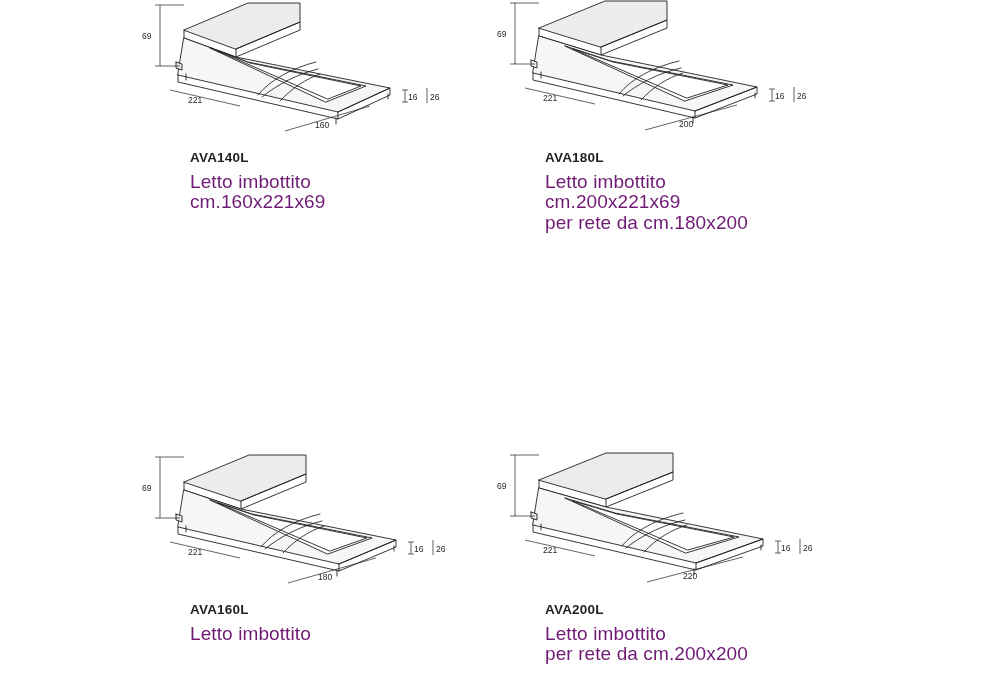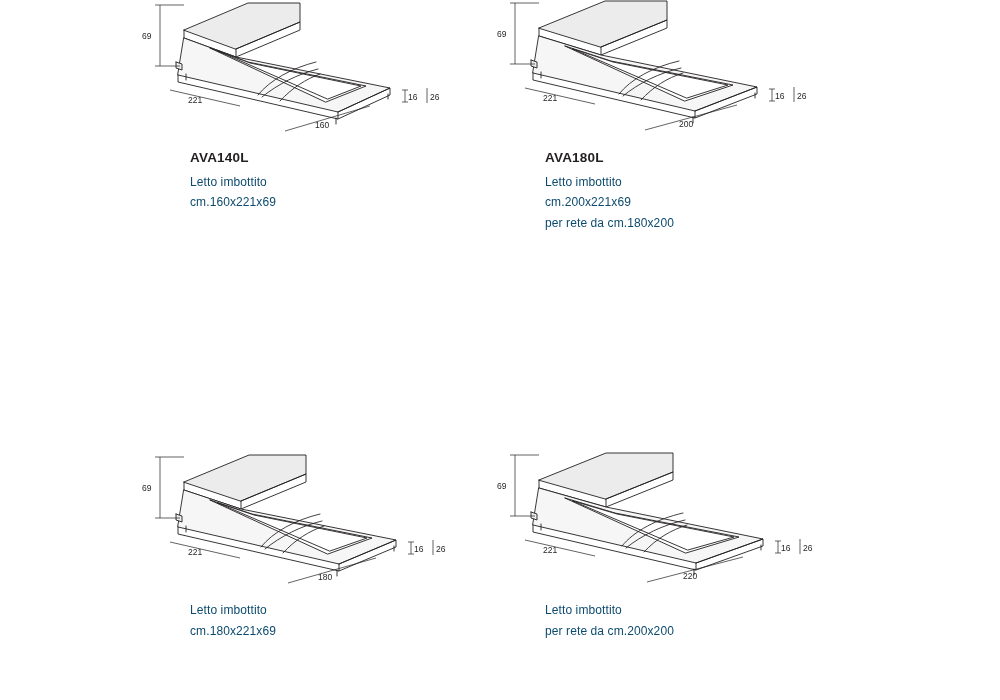--- a/index.html
+++ b/index.html
@@ -43,23 +43,23 @@
     margin-left: 10px;
   }
   .caption .code {
     font-size: 13.5px;
     font-weight: bold;
     letter-spacing: 0.2px;
     color: #231f20;
     margin-bottom: 3px;
   }
   .caption .line {
-    font-size: 12px;
+    font-size: 19px;
     font-weight: normal;
-    color: #0c4a6e;
+    color: #701a75;
     letter-spacing: 0.1px;
   }
   .dimtext {
     font-size: 8.5px;
     fill: #231f20;
     font-family: "Liberation Sans", sans-serif;
   }
 </style>
 </head>
 <body>
@@ -231,22 +231,22 @@
           <line x1="271" y1="90" x2="271" y2="102"></line>
           <line x1="268" y1="90" x2="274" y2="90"></line>
           <line x1="268" y1="102" x2="274" y2="102"></line>
           <line x1="293" y1="88" x2="293" y2="103"></line>
         </g>
         <text class="dimtext" x="274" y="100">16</text>
         <text class="dimtext" x="296" y="100">26</text>
       </svg>
     </div>
     <div class="caption">
+      <div class="code">AVA160L</div>
       <div class="line">Letto imbottito</div>
-      <div class="line">cm.180x221x69</div>
     </div>
   </div>
 
   <div class="product p3">
     <div class="drawing">
       <svg width="330" height="145" viewBox="0 0 330 145">
         <g fill="none" stroke="#231f20" stroke-width="0.9" stroke-linejoin="round" stroke-linecap="round">
           <polygon points="44,28 111,1 178,1 178,20 111,47" fill="#ececec"></polygon>
           <polyline points="44,28 44,36 111,55 111,47"></polyline>
           <polyline points="111,47 178,20 178,28 111,55"></polyline>
@@ -286,18 +286,19 @@
           <line x1="283" y1="89" x2="283" y2="101"></line>
           <line x1="280" y1="89" x2="286" y2="89"></line>
           <line x1="280" y1="101" x2="286" y2="101"></line>
           <line x1="305" y1="87" x2="305" y2="102"></line>
         </g>
         <text class="dimtext" x="286" y="99">16</text>
         <text class="dimtext" x="308" y="99">26</text>
       </svg>
     </div>
     <div class="caption">
+      <div class="code">AVA200L</div>
       <div class="line">Letto imbottito</div>
       <div class="line">per rete da cm.200x200</div>
     </div>
   </div>
 
 </div>
 
 </body></html>

